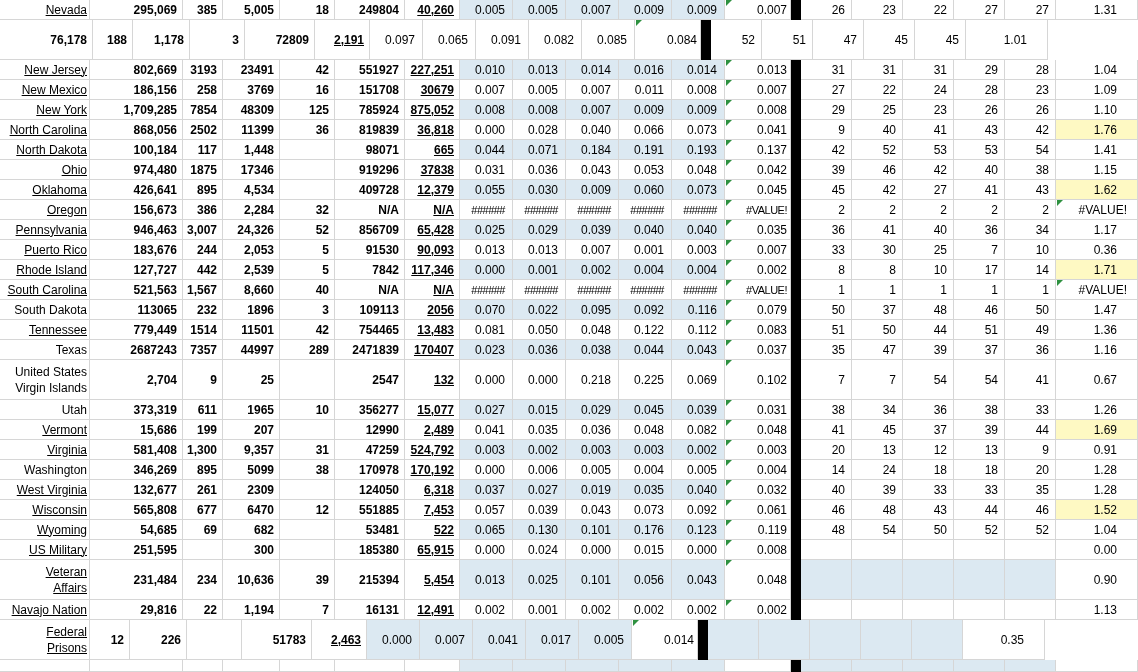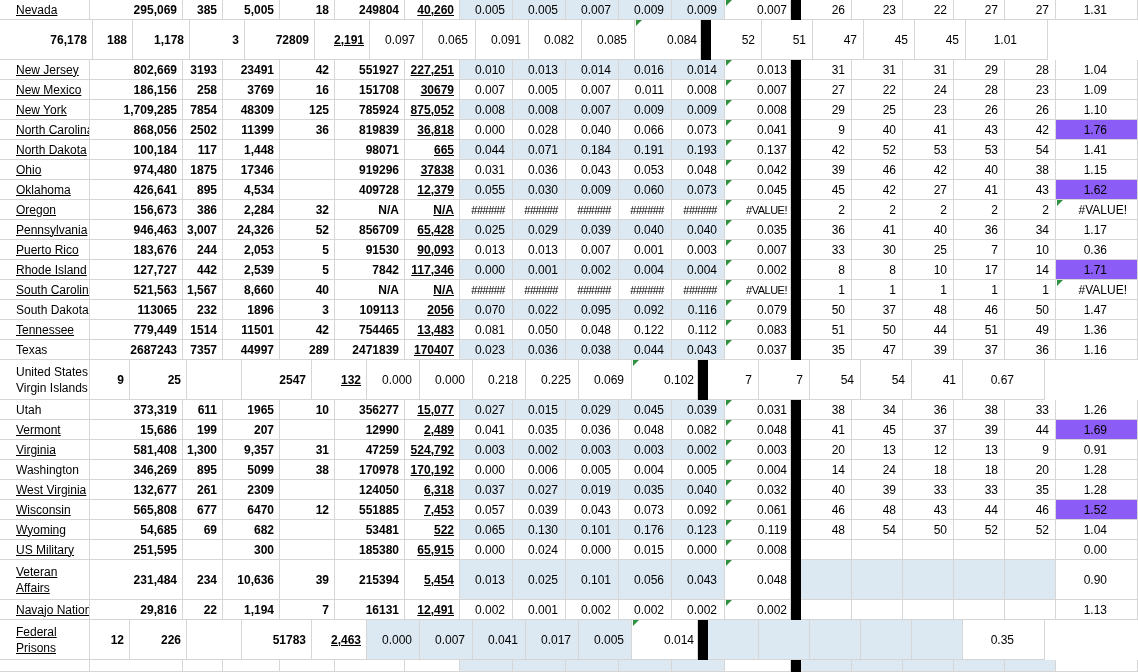--- a/index.html
+++ b/index.html
@@ -8,46 +8,46 @@
     font-family:"Liberation Sans", sans-serif;color:#000;
   }
   .row{display:flex;}
   .cell{
     box-sizing:border-box;position:relative;flex:none;
     border-right:1px solid #d6d6d6;border-bottom:1px solid #d6d6d6;
     display:flex;align-items:center;justify-content:flex-end;
     padding:0 5px;font-size:12px;line-height:14px;white-space:nowrap;overflow:hidden;
   }
   .state{
-    justify-content:center;align-items:flex-start;flex-direction:column;
+    justify-content:center;align-items:flex-end;flex-direction:column;
     padding:0 2px 0 16px;line-height:16px;
   }
   .state span{display:block;}
   .u span{text-decoration:underline;}
   .b{font-weight:400;}
   .numb{font-weight:700;}
   .shade{background:#dce9f2;}
-  .yellow{background:#8b5cf6;}
+  .yellow{background:#fef9c3;}
   .bar{background:#000;border:none;padding:0;}
   .tri{
     position:absolute;top:0;left:1px;width:0;height:0;
     border-top:6px solid #2e9140;border-right:6px solid transparent;
   }
   .w-state{width:90px;}
   .w-c2{width:93px;}
   .w-c3{width:40px;}
   .w-c4{width:57px;}
   .w-c5{width:55px;}
   .w-c6{width:70px;}
   .w-c7{width:55px;text-decoration:underline;}
   .w-d{width:53px;padding-right:7px;}
   .w-avg{width:66px;padding-right:3px;}
   .w-bar{width:10px;}
   .w-r{width:51px;padding-right:6px;}
-  .w-ratio{width:82px;padding-right:30px;}
+  .w-ratio{width:82px;padding-right:20px;}
   .hash{letter-spacing:-0.5px;font-size:11px;}
   .err{padding-right:10px;}
   .h20{height:20px;}
   .h40{height:40px;}
   .h12{height:12px;}
 </style>
 </head>
 <body>
 
 <div id="sheet">
@@ -1085,20 +1085,23 @@
       </div>
       <div class="cell w-ratio">
         <span>1.16</span>
       </div>
     </div>
     <div class="row h40">
       <div class="cell state w-state b">
         <span>United States</span>
         <span>Virgin Islands</span>
       </div>
+      <div class="cell numb w-c2">
+        <span>2,704</span>
+      </div>
       <div class="cell numb w-c3">
         <span>9</span>
       </div>
       <div class="cell numb w-c4">
         <span>25</span>
       </div>
       <div class="cell numb w-c5">
         <span></span>
       </div>
       <div class="cell numb w-c6">

